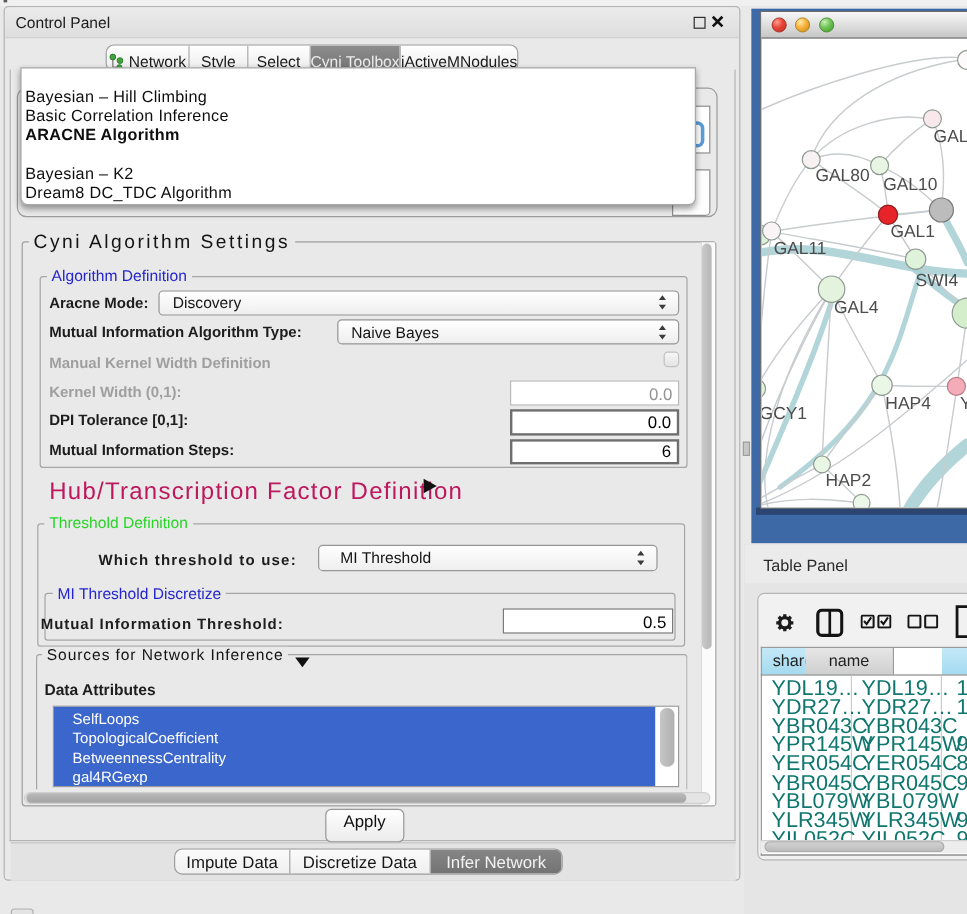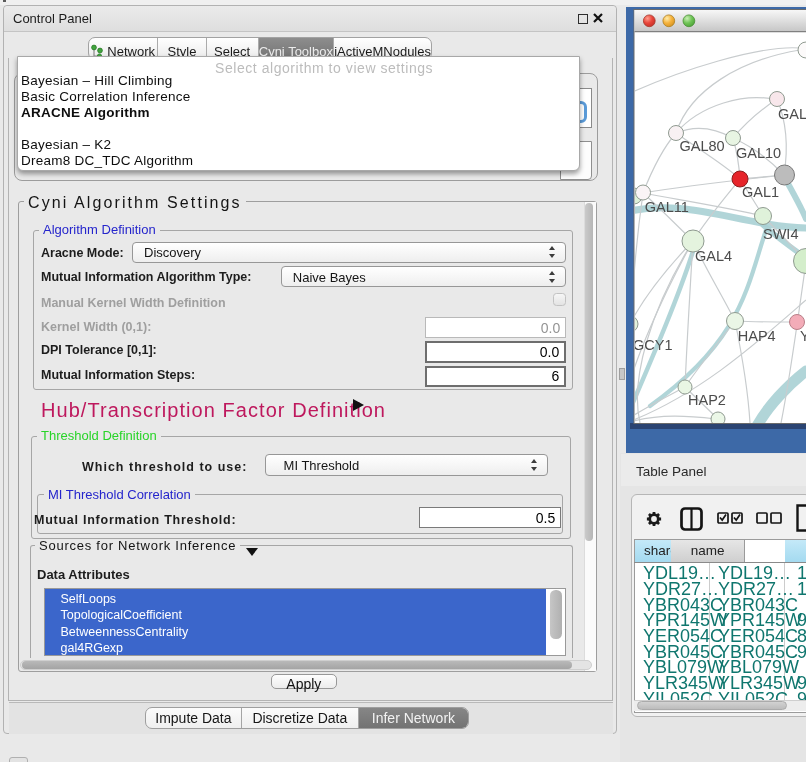--- a/index.html
+++ b/index.html
@@ -51,21 +51,20 @@
   <div style="width:100.5px;border-left:1px solid #ababab;display:flex;align-items:center;justify-content:center;font-size:13px;color:#ececec;background:linear-gradient(#8d8d8d,#747474);padding-top:5px">Cyni Toolbox</div>
   <div style="width:101.2px;border-left:1px solid #ababab;display:flex;align-items:center;justify-content:center;font-size:13px;color:#1a1a1a;padding-top:5px">jActiveMNodules</div>
 </div>
 
 <div class="abs" style="left:14px;top:73px;width:584px;height:108px;border:1px solid #9c9c9c;border-radius:8px;box-sizing:border-box"></div>
 <div class="abs" style="left:560px;top:88px;width:32px;height:40px;background:#fff;border:1px solid #8a8a8a;box-sizing:border-box"></div>
 <div class="abs" style="left:556px;top:100.5px;width:31px;height:22px;background:#fff;border:3px solid #5b9bd8;border-radius:6px;box-sizing:border-box"></div>
 <div class="abs" style="left:560px;top:141px;width:32px;height:38.5px;background:#fdfdfd;border:1px solid #8f8f8f;border-radius:0 0 4px 0;box-sizing:border-box"></div>
 
 <div class="abs" style="left:17px;top:56px;width:563px;height:115px;background:#fff;border:1px solid #a8a8a8;border-radius:0 0 6px 6px;box-sizing:border-box;box-shadow:0 3px 5px rgba(0,0,0,0.38);z-index:5">
-  <div class="abs" style="left:197px;top:3px;font-size:14px;letter-spacing:0.55px;color:#bcbcbc;white-space:nowrap">Select algorithm to view settings</div>
   <div class="ditem" style="top:16px">Bayesian – Hill Climbing</div>
   <div class="ditem" style="top:32px">Basic Correlation Inference</div>
   <div class="ditem" style="top:48px;font-weight:bold">ARACNE Algorithm</div>
   <div class="ditem" style="top:80px">Bayesian – K2</div>
   <div class="ditem" style="top:96px">Dream8 DC_TDC Algorithm</div>
 </div>
 
 <div class="gbox" style="left:18px;top:201px;width:579px;height:471px;border-color:#9e9e9e"></div>
 <div class="gtitle" style="left:24px;top:195.5px;font-size:16px;color:#141414;letter-spacing:2.1px">Cyni Algorithm Settings</div>
 
@@ -111,41 +110,41 @@
 <div class="gbox" style="left:31px;top:435.5px;width:540px;height:103px"></div>
 <div class="gtitle" style="left:37px;top:429px;font-size:13px;color:#28d428">Threshold Definition</div>
 
 <div class="lbl" style="left:82px;top:460px;letter-spacing:1px">Which threshold to use:</div>
 <div class="combo" style="left:264.6px;top:453.6px;width:283px;height:22.5px">
     <span class="ct" style="left:18px">MI Threshold</span>
     <span class="spin"></span>
   </div>
 
 <div class="gbox" style="left:37px;top:494px;width:526px;height:39.5px"></div>
-<div class="gtitle" style="left:44px;top:487.5px;font-size:13px;color:#2525cc">MI Threshold Correlation</div>
+<div class="gtitle" style="left:44px;top:487.5px;font-size:13px;color:#2525cc">MI Threshold Discretize</div>
 <div class="lbl" style="left:34px;top:512.5px;letter-spacing:0.75px">Mutual Information Threshold:</div>
 <div class="field" style="left:418.6px;top:507.4px;width:142.7px;height:21px;border:1.5px solid #7a7a7a">
     <span class="v">0.5</span>
   </div>
 
 <div class="gbox" style="left:30px;top:545px;width:543px;height:113px;border-bottom:none;border-radius:3px 3px 0 0"></div>
 <div class="gtitle" style="left:35px;top:538.5px;font-size:13px;letter-spacing:0.75px;color:#141414">Sources for Network Inference</div>
 <div class="abs" style="left:246px;top:548px;width:0;height:0;border-top:8px solid #111;border-left:6.5px solid transparent;border-right:6.5px solid transparent"></div>
 <div class="lbl" style="left:37px;top:566.5px;font-size:13px">Data Attributes</div>
 
 <div class="abs" style="left:43.5px;top:587.5px;width:522px;height:68px;background:#fff;border:1px solid #999;box-sizing:border-box">
   <div class="abs" style="left:0;top:0;width:501.5px;height:66px;background:#3b66cb"></div>
   <div class="abs" style="left:16px;top:2.5px;font-size:12.5px;color:#fff;line-height:16.3px;white-space:nowrap">SelfLoops<br>TopologicalCoefficient<br>BetweennessCentrality<br>gal4RGexp</div>
   <div class="abs" style="left:505.5px;top:1px;width:11.5px;height:49px;background:linear-gradient(to right,#c6c6c6,#b0b0b0);border-radius:5.5px"></div>
 </div>
 
 <div class="abs" style="left:20px;top:659.5px;width:572px;height:10px;background:#e4e4e4;border:1px solid #cfcfcf;border-radius:5px;box-sizing:border-box"></div>
 <div class="abs" style="left:22px;top:660.5px;width:550px;height:8px;background:linear-gradient(#b9b9b9,#a4a4a4);border-radius:4px"></div>
 
-<div class="abs" style="left:270.7px;top:674.2px;width:66.3px;height:15px;background:linear-gradient(#fefefe,#ececec);border:1px solid #989898;border-radius:5px;box-sizing:border-box;text-align:center;font-size:14px;color:#111;line-height:19px">Apply</div>
+<div class="abs" style="left:270.7px;top:674.2px;width:66.3px;height:28px;background:linear-gradient(#fefefe,#ececec);border:1px solid #989898;border-radius:5px;box-sizing:border-box;text-align:center;font-size:14px;color:#111;line-height:19px">Apply</div>
 
 <div class="abs" style="left:9px;top:701.5px;width:604px;height:1px;background:#b9b9b9"></div>
 <div class="abs" style="left:9px;top:702.5px;width:604px;height:31px;background:#e3e3e3"></div>
 
 <div class="abs" style="left:145px;top:707px;width:324px;height:22px;border:1px solid #9e9e9e;border-radius:7px;background:linear-gradient(#fbfbfb,#efefef);box-sizing:border-box;overflow:hidden;display:flex">
   <div style="width:96px;display:flex;align-items:center;justify-content:center;font-size:14px;color:#161616">Impute Data</div>
   <div style="width:117.5px;border-left:1px solid #a5a5a5;display:flex;align-items:center;justify-content:center;font-size:14px;color:#161616">Discretize Data</div>
   <div style="width:110.5px;border-left:1px solid #a5a5a5;display:flex;align-items:center;justify-content:center;font-size:14px;color:#f2f2f2;background:linear-gradient(#868686,#737373)">Infer Network</div>
 </div>
 

